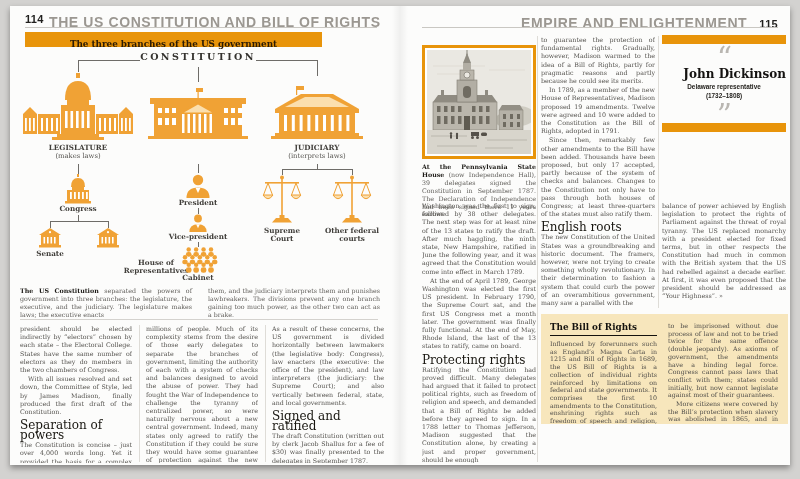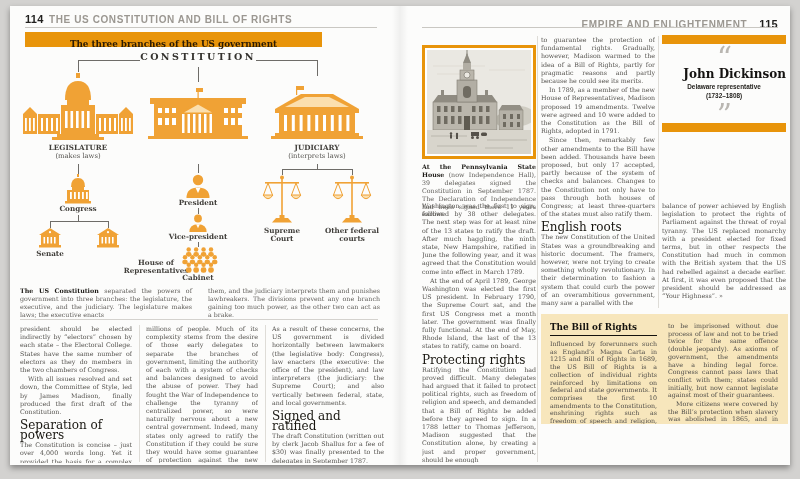--- a/index.html
+++ b/index.html
@@ -1,21 +1,21 @@
 <!DOCTYPE html>
 <html><head>
 <meta charset="utf-8">
 <style>
   html,body{margin:0;padding:0;}
   body{width:800px;height:479px;background:#d3d2d0;position:relative;font-family:"DejaVu Serif",serif;overflow:hidden;}
   .paper{position:absolute;left:10px;top:6px;width:780px;height:459px;background:#fcfcfb;box-shadow:0 3px 6px rgba(0,0,0,.38);}
   .abs{position:absolute;}
   .gutter{background:linear-gradient(90deg,rgba(0,0,0,0),rgba(0,0,0,.05),rgba(0,0,0,0));}
   .hdr-num{font-family:"Liberation Sans",sans-serif;font-weight:bold;font-size:11px;color:#201f1d;letter-spacing:.3px;}
-  .hdr-title{font-family:"Liberation Sans",sans-serif;font-weight:bold;font-size:10px;color:#9b9791;letter-spacing:.6px;}
+  .hdr-title{font-family:"Liberation Sans",sans-serif;font-weight:bold;font-size:14px;color:#9b9791;letter-spacing:.6px;}
   .rule{background:#c9c7c2;height:1px;}
   .banner{background:#e8940a;text-align:center;}
   .banner span{font-size:8.8px;font-weight:bold;color:#2b1b04;line-height:15px;}
   .bp{font-size:6.3px;line-height:8.2px;text-align:justify;color:#53514d;margin:0 0 1px 0;}
   .ind{text-indent:8px;}
   .bh{font-size:12px;font-weight:normal;color:#17150f;margin:4px 0 1px 0;line-height:10px;}
   .cap{font-size:6.3px;line-height:7.9px;color:#5e5c58;text-align:justify;}
   .cap b{color:#1c1a16;}
   .divider{width:1px;background:#dedcd7;}
   .colbox{overflow:hidden;}

